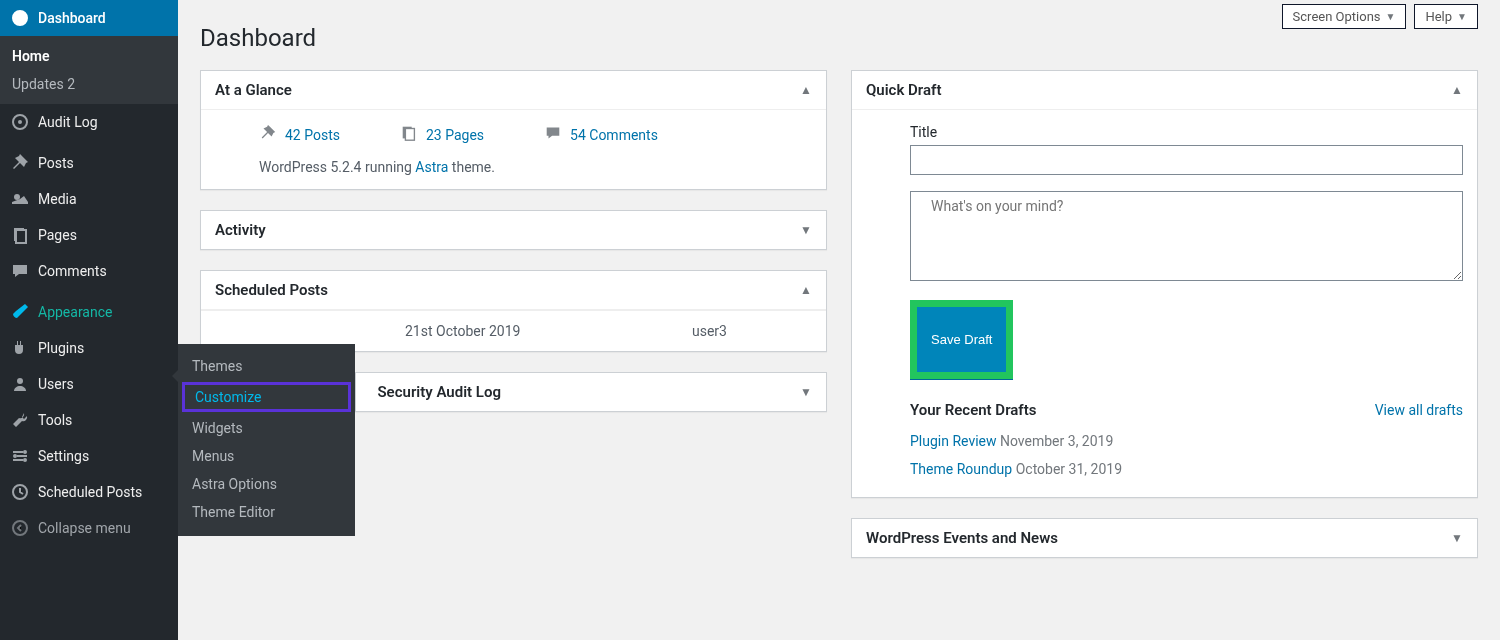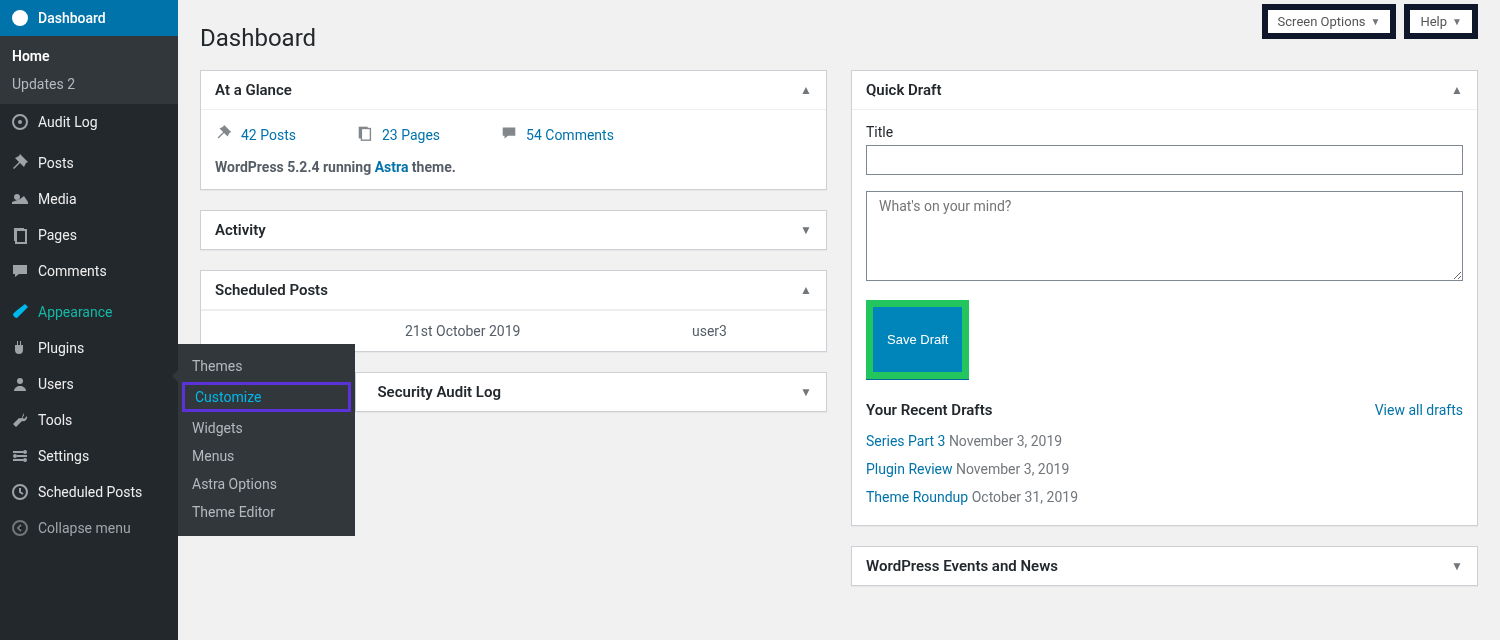--- a/index.html
+++ b/index.html
@@ -102,21 +102,21 @@
 }
 .top-buttons {
   position: absolute;
   right: 22px;
   top: 4px;
   display: flex;
   gap: 8px;
 }
 .top-btn {
   background: #fff;
-  border: 6px solid #0f172a;
+  border: 1px solid #0f172a;
   padding: 4px 10px;
   font-size: 13px;
   color: #555;
   cursor: pointer;
   display: flex;
   align-items: center;
   gap: 5px;
 }
 .top-btn .tri { font-size: 10px; color: #72777c; }
 h1.page-title {
@@ -137,47 +137,47 @@
   display: flex;
   justify-content: space-between;
   align-items: center;
   padding: 10px 14px;
   border-bottom: 1px solid #eee;
   cursor: pointer;
 }
 .postbox-header.nobody { border-bottom: none; }
 .postbox-header h2 { font-size: 15px; font-weight: 600; }
 .postbox-header .toggle { color: #72777c; font-size: 12px; }
-.postbox-body { padding: 14px; font-size: 14px; }
+.postbox-body { padding: 14px; font-size: 14px; margin-left: 44px; }
 
 
 .glance { display: flex; flex-wrap: wrap; gap: 10px 60px; margin-bottom: 14px; }
 .glance-item { display: flex; align-items: center; gap: 8px; color: #0073aa; cursor: pointer; }
 .glance-item .gi-icon { color: #82878c; }
-.wp-version { color: #555d66; font-size: 14px; font-weight: bold; }
+.wp-version { color: #555d66; font-size: 14px; }
 .wp-version a { color: #0073aa; text-decoration: none; }
 
 
 .sched-row {
   display: flex;
   padding: 12px 14px;
   border-top: 1px solid #eee;
   font-size: 14px;
   color: #555d66;
 }
 .sched-row > div:first-child { flex: 1; margin-left: 190px; }
 .sched-row > div:last-child { width: 120px; }
 
 
 .qd-field { margin-bottom: 16px; }
 .qd-label { font-size: 14px; color: #23282d; margin-bottom: 5px; display: block; }
 .qd-input, .qd-textarea {
   width: 100%;
   border: 1px solid #7e8993;
-  padding: 6px 12px;
+  padding: 6px 20px;
   font-size: 14px;
   background: #fff;
 }
 .qd-textarea { height: 90px; resize: vertical; font-family: inherit; }
 .qd-save {
   background: #0085ba;
   border: 7px solid #22c55e;
   color: #fff;
   padding: 25px 14px;
   font-size: 13px;
@@ -437,24 +437,20 @@
             <div class="qd-field">
               <textarea class="qd-textarea" placeholder="What's on your mind?" style=""></textarea>
             </div>
             <button class="qd-save">Save Draft</button>
 
             <div class="qd-drafts-head">
               <h3>Your Recent Drafts</h3>
               <a>View all drafts</a>
             </div>
             <div class="draft-line">
-              <a>Series Part 3</a>
-              <span>November 3, 2019</span>
-            </div>
-            <div class="draft-line">
               <a>Plugin Review</a>
               <span>November 3, 2019</span>
             </div>
             <div class="draft-line">
               <a>Theme Roundup</a>
               <span>October 31, 2019</span>
             </div>
           </div>
         </div>
 

